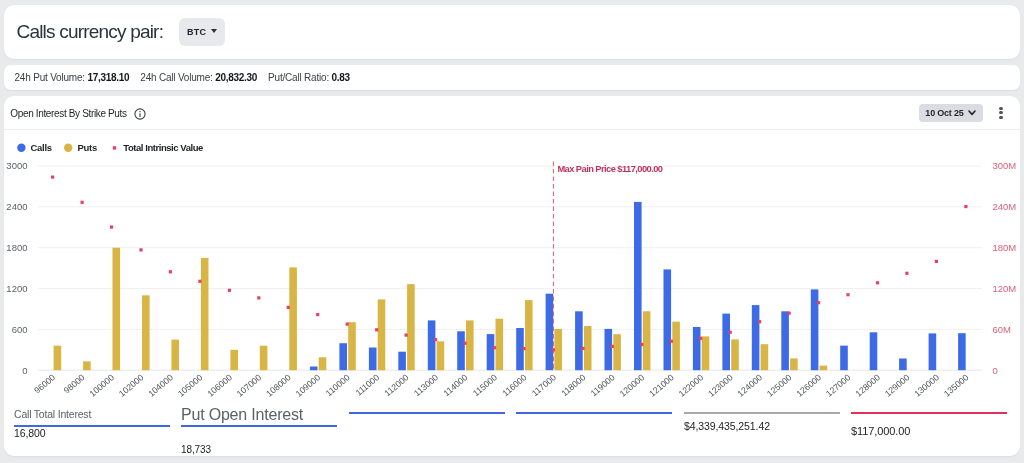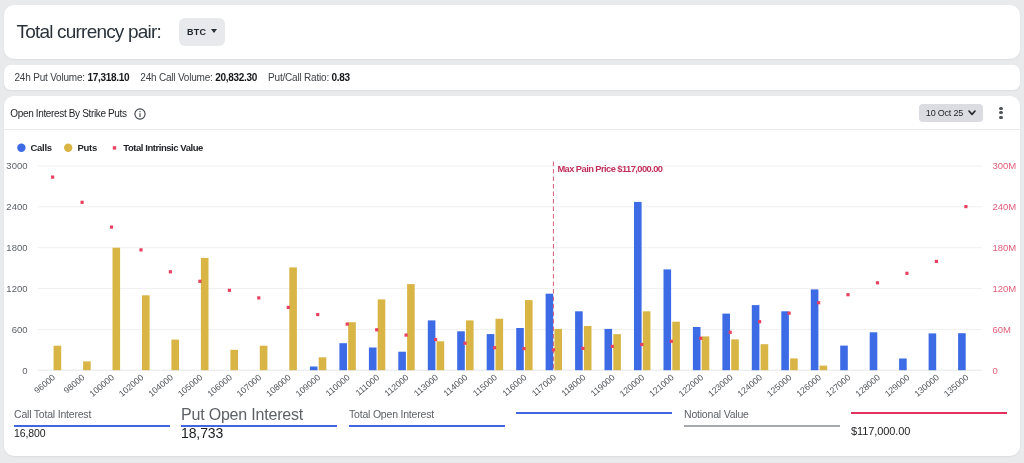--- a/index.html
+++ b/index.html
@@ -3,30 +3,30 @@
 <style>
 * { margin:0; padding:0; box-sizing:border-box; }
 html,body { width:1024px; height:463px; background:#e9eaec; font-family:'Liberation Sans',sans-serif; overflow:hidden; }
 .card { position:absolute; left:4px; right:4px; background:#fff; border-radius:10px; box-shadow:0 1px 2px rgba(20,20,40,0.06); }
 .abs { position:absolute; }
 </style></head>
 <body>
 <div class="card" style="top:5px;height:54px"></div>
 <div class="card" style="top:65px;height:24.5px;border-radius:7px"></div>
 <div class="card" style="top:96px;height:360px"></div>
-<span class="abs" style="left:16.5px;top:20.8px;font-size:19px;letter-spacing:-0.8px;color:#2a333c;line-height:21px">Total currency pair:</span>
+<span class="abs" style="left:16.5px;top:20.8px;font-size:19px;letter-spacing:-0.8px;color:#2a333c;line-height:21px">Calls currency pair:</span>
 <span class="abs" style="left:179px;top:17.5px;width:46px;height:28px;background:#e7e9ec;border-radius:6px;text-align:center;line-height:28px;font-size:9px;font-weight:bold;color:#20262d;letter-spacing:0.2px">BTC <span style="display:inline-block;vertical-align:2px;width:0;height:0;border-left:3.6px solid transparent;border-right:3.6px solid transparent;border-top:4.4px solid #2a3038;margin-left:2px"></span></span>
 <div class="abs" style="left:14.5px;top:71.5px;font-size:10px;color:#3c4147;letter-spacing:-0.2px">24h Put Volume:&nbsp;<b style="color:#141619;letter-spacing:-0.3px">17,318.10</b><span style="display:inline-block;width:11px"></span>24h Call Volume:&nbsp;<b style="color:#141619;letter-spacing:-0.3px">20,832.30</b><span style="display:inline-block;width:11px"></span>Put/Call Ratio:&nbsp;<b style="color:#141619;letter-spacing:-0.3px">0.83</b></div>
 <div class="abs" style="left:10.3px;top:107.5px;font-size:10px;color:#1d2024;letter-spacing:-0.35px;line-height:11px">Open Interest By Strike Puts</div>
 <svg class="abs" style="left:134px;top:107.5px" width="12" height="12" viewBox="0 0 12 12">
     <circle cx="6" cy="6" r="5.1" fill="none" stroke="#3c4147" stroke-width="1.1"></circle>
     <rect x="5.45" y="5.2" width="1.1" height="3.8" fill="#3c4147"></rect>
     <rect x="5.45" y="3" width="1.1" height="1.2" fill="#3c4147"></rect>
   </svg>
-<div class="abs" style="left:918.5px;top:103.5px;width:64.5px;height:18px;background:#dadce2;border-radius:4px;text-align:center;font-size:9px;font-weight:normal;color:#23262b;line-height:18px;letter-spacing:-0.2px">10 Oct 25&nbsp;&nbsp;<svg width="8" height="6" viewBox="0 0 8 6" style="vertical-align:-0.5px">
+<div class="abs" style="left:918.5px;top:103.5px;width:64.5px;height:18px;background:#dadce2;border-radius:4px;text-align:center;font-size:9px;font-weight:bold;color:#23262b;line-height:18px;letter-spacing:-0.2px">10 Oct 25&nbsp;&nbsp;<svg width="8" height="6" viewBox="0 0 8 6" style="vertical-align:-0.5px">
       <path d="M1 1 L4 4.4 L7 1" fill="none" stroke="#23262b" stroke-width="1.6" stroke-linecap="round" stroke-linejoin="round"></path>
     </svg></div>
 <div class="abs" style="left:999.4px;top:106.5px;width:3.2px">
   <div style="width:3.2px;height:3.2px;border-radius:50%;background:#50555c"></div>
   <div style="width:3.2px;height:3.2px;border-radius:50%;background:#50555c;margin-top:1.6px"></div>
   <div style="width:3.2px;height:3.2px;border-radius:50%;background:#50555c;margin-top:1.6px"></div>
 </div>
 <div class="abs" style="left:4px;top:129px;height:1px;right:4px;background:#ebecee"></div>
 <svg width="1024" height="463" viewBox="0 0 1024 463" style="position:absolute;left:0;top:0;font-family:'Liberation Sans',sans-serif">
 <line x1="37.6" y1="329.4" x2="981.9" y2="329.4" stroke="#f0f0f0" stroke-width="1"></line>
@@ -171,29 +171,28 @@
 <text x="123.3" y="151.3" font-size="9.5" font-weight="bold" fill="#1d2024" letter-spacing="-0.45">Total Intrinsic Value</text>
 </svg>
 <div class="abs" style="left:14px;top:408px;width:155.9px">
     <div style="font-size:10.5px;color:#5d6166;letter-spacing:-0.2px;line-height:13px">Call Total Interest</div>
     <div style="margin-top:4px;height:2px;background:#4465e0"></div>
     <div style="margin-top:0;font-size:10.5px;color:#1b1d20;letter-spacing:-0.1px;line-height:13px">16,800</div>
   </div>
 <div class="abs" style="left:181px;top:408px;width:155.9px">
     <div style="font-size:16px;color:#5d6166;letter-spacing:-0.2px;line-height:13px">Put Open Interest</div>
     <div style="margin-top:4px;height:2px;background:#4465e0"></div>
-    <div style="margin-top:0;font-size:14px;color:#1b1d20;letter-spacing:-0.1px;line-height:13px">18,733</div>
+    <div style="margin-top:16px;font-size:10px;color:#1b1d20;letter-spacing:-0.1px;line-height:13px">18,733</div>
   </div>
 <div class="abs" style="left:349px;top:408px;width:155.9px">
-    <div style="font-size:10.5px;color:#5d6166;letter-spacing:-0.2px;line-height:13px">Total Open Interest</div>
     <div style="margin-top:4px;height:2px;background:#4465e0"></div>
   </div>
 <div class="abs" style="left:516px;top:408px;width:155.9px">
     <div style="margin-top:4px;height:2px;background:#4465e0"></div>
   </div>
 <div class="abs" style="left:684px;top:408px;width:155.9px">
-    <div style="font-size:10.5px;color:#5d6166;letter-spacing:-0.2px;line-height:13px">Notional Value</div>
     <div style="margin-top:4px;height:2px;background:#a6aaaf"></div>
+    <div style="margin-top:6px;font-size:10.5px;color:#1b1d20;letter-spacing:-0.1px;line-height:13px">$4,339,435,251.42</div>
   </div>
 <div class="abs" style="left:851px;top:408px;width:155.9px">
     <div style="margin-top:4px;height:2px;background:#e3315e"></div>
     <div style="margin-top:11px;font-size:11px;color:#1b1d20;letter-spacing:-0.1px;line-height:13px">$117,000.00</div>
   </div>
 
 </body></html>

